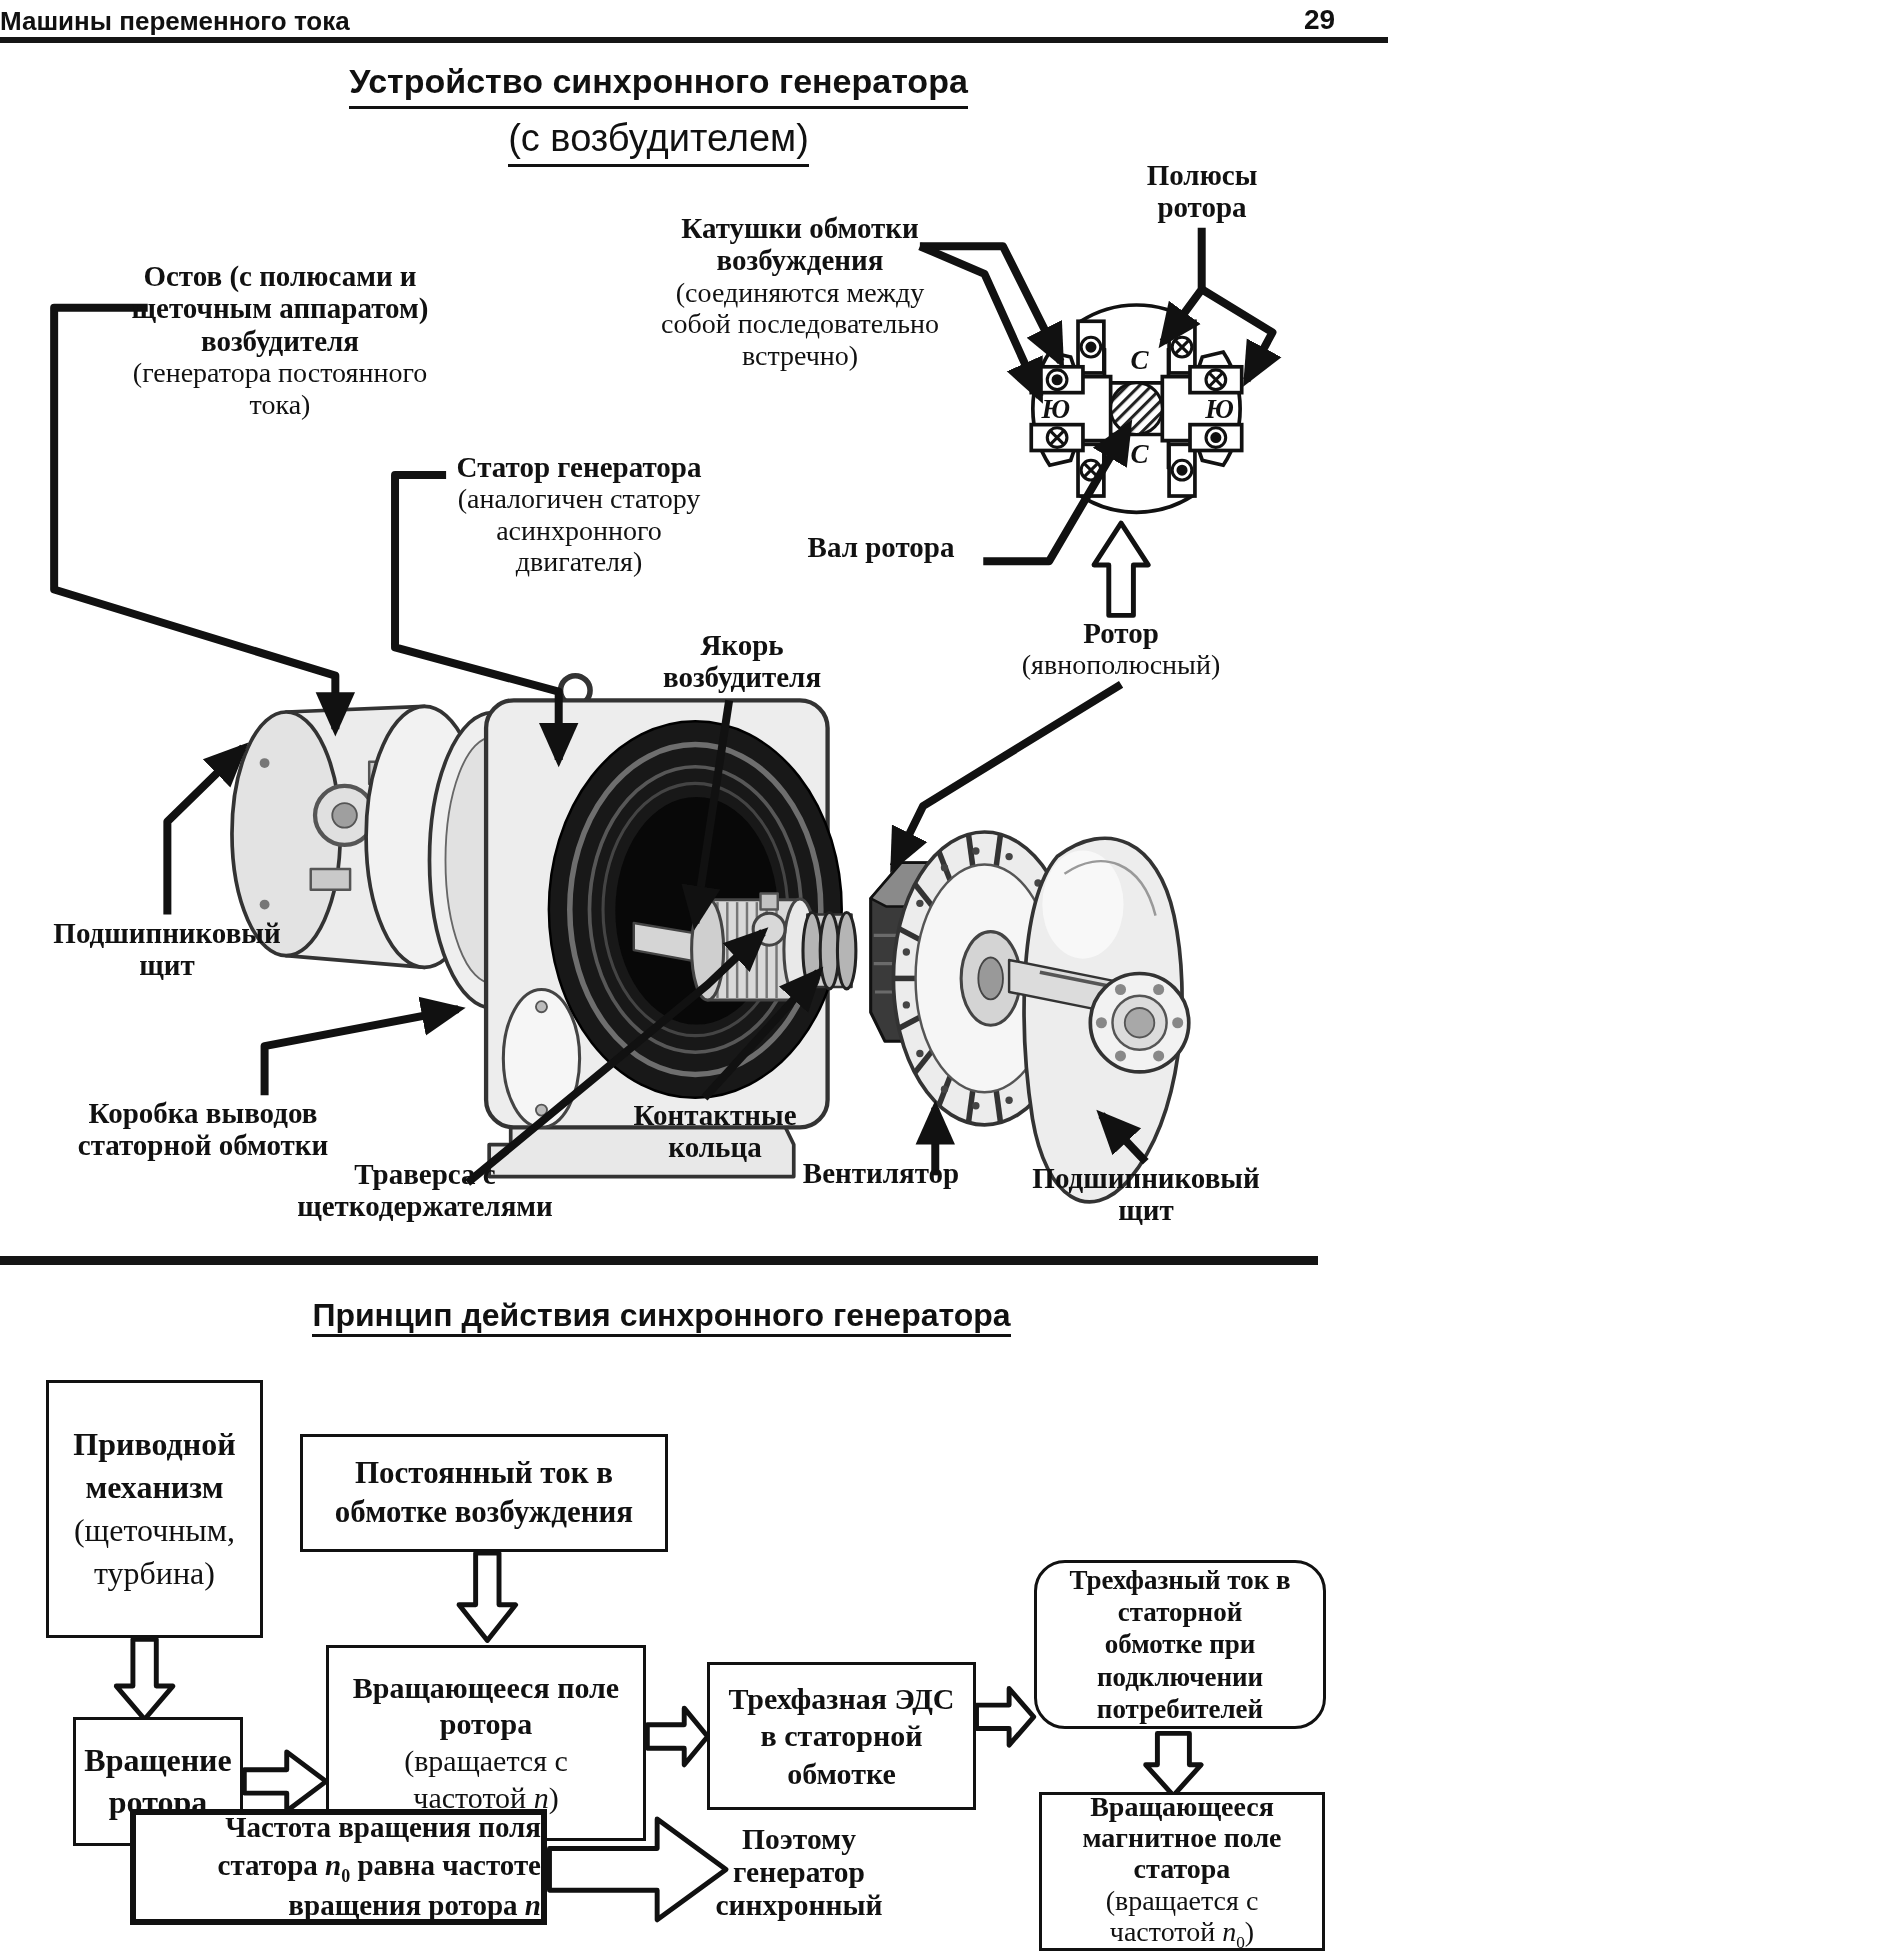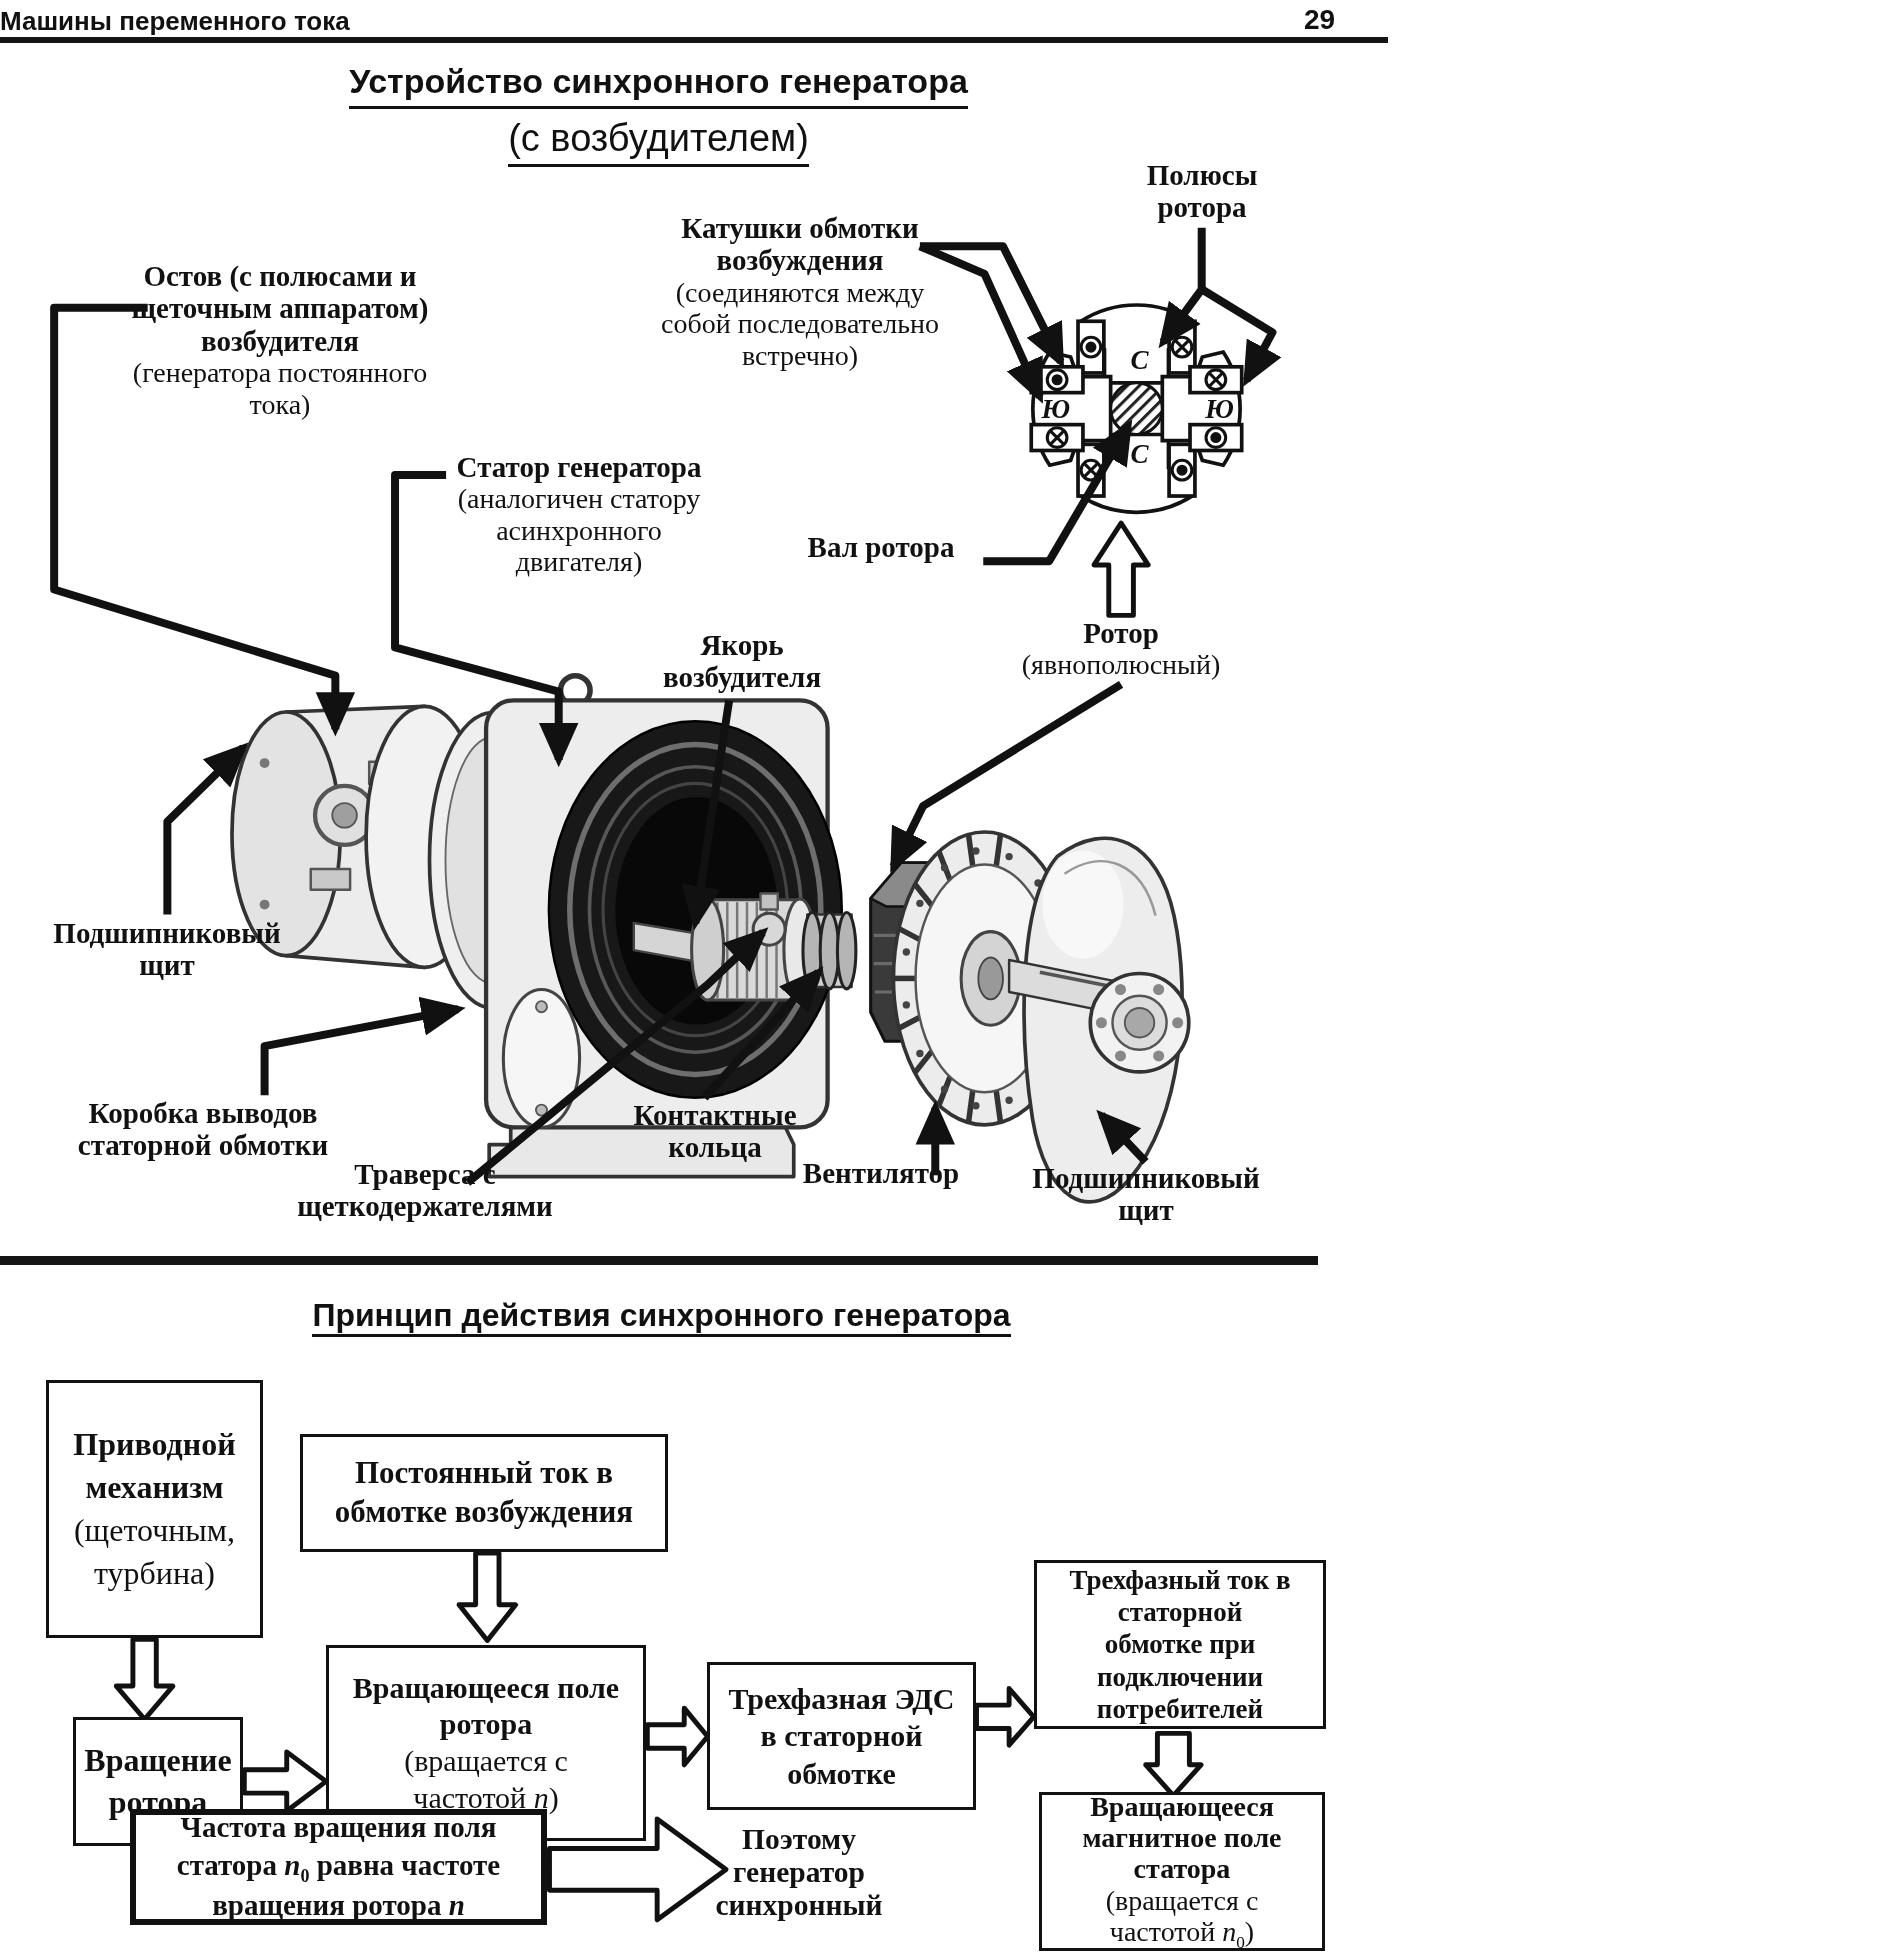--- a/index.html
+++ b/index.html
@@ -373,37 +373,37 @@
     <div class="reg">(вращается с</div>
     <div class="reg"><span>частотой </span><i>n</i><span>)</span></div>
   </div>
 
   <div class="fb" style="left:707px;top:1662px;width:269px;height:148px;font-size:30px;line-height:1.25;">
     <div>Трехфазная ЭДС</div>
     <div>в статорной</div>
     <div>обмотке</div>
   </div>
 
-  <div class="fb" style="left:1034px;top:1560px;width:292px;height:169px;font-size:27px;line-height:1.2;">
+  <div class="fb" style="left:1034px;top:1560px;width:292px;height:169px;font-size:27px;line-height:1.2;border-radius:31px;">
     <div>Трехфазный ток в</div>
     <div>статорной</div>
     <div>обмотке при</div>
     <div>подключении</div>
     <div>потребителей</div>
   </div>
 
   <div class="fb" style="left:1039px;top:1792px;width:286px;height:159px;font-size:28px;line-height:1.12;">
     <div>Вращающееся</div>
     <div>магнитное поле</div>
     <div>статора</div>
     <div class="reg">(вращается с</div>
     <div class="reg"><span>частотой </span><i>n</i><sub>0</sub><span>)</span></div>
   </div>
 
-  <div class="fb" style="left:130px;top:1809px;width:417px;height:116px;border-width:6.2px;font-size:29px;line-height:1.28;">
+  <div class="fb" style="left:130px;top:1809px;width:417px;height:116px;border-width:6.2px;font-size:29px;line-height:1.28;align-items:flex-end;">
     <div>Частота вращения поля</div>
     <div><span>статора </span><i>n</i><sub>0</sub><span> равна частоте</span></div>
     <div><span>вращения ротора </span><i>n</i></div>
   </div>
 
   <div class="concl" style="left:799px;top:1823px;">
     <div>Поэтому</div>
     <div>генератор</div>
     <div>синхронный</div>
   </div>

